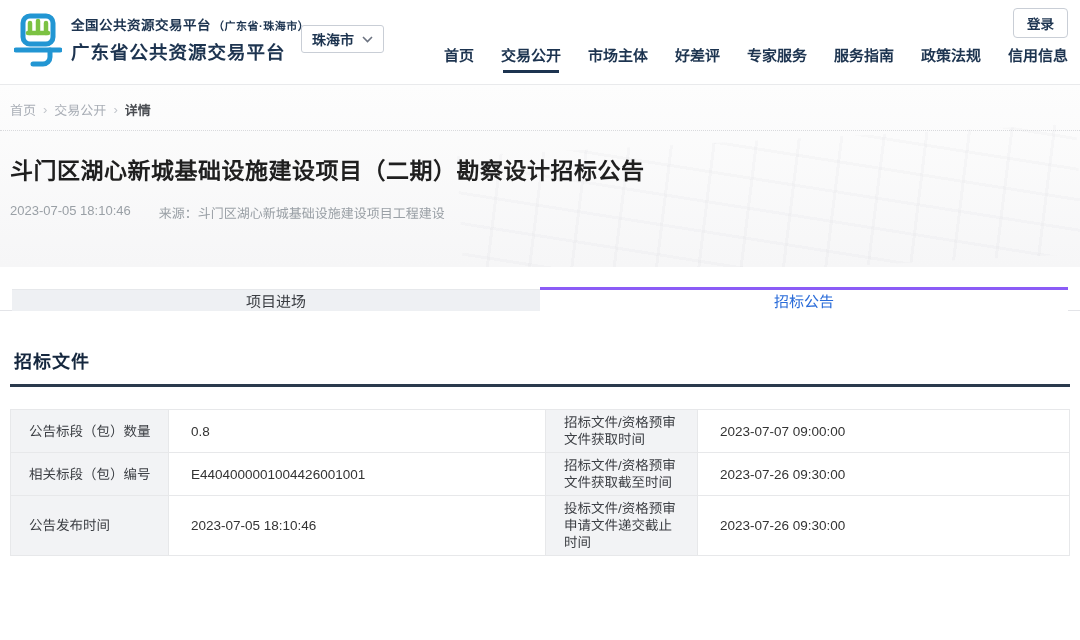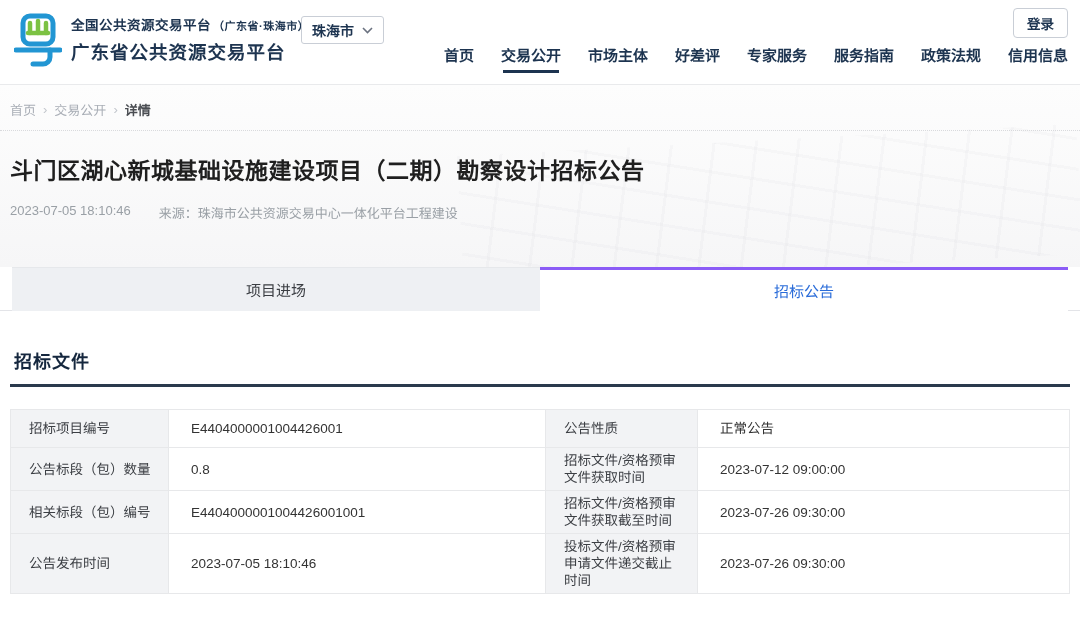--- a/index.html
+++ b/index.html
@@ -7,21 +7,21 @@
   body { font-family:"Liberation Sans","DejaVu Sans",sans-serif; color:#333; }
   .page { position:relative; width:1080px; height:640px; background:#fff; overflow:hidden; }
 
   
   .header { position:relative; height:85px; background:#fff; border-bottom:1px solid #e9eaec; }
   .brand { position:absolute; left:14px; top:11px; display:flex; align-items:center; cursor:pointer; }
   .brand-logo { width:48px; height:56px; margin-right:9px; }
   .brand-text .line1 { font-size:13.5px; font-weight:bold; color:#1d3450; letter-spacing:.5px; }
   .brand-text .line1 .region { font-size:11px; font-weight:bold; color:#1d3450; margin-left:2px; }
   .brand-text .line2 { font-size:18.5px; font-weight:bold; color:#1d3450; margin-top:4px; letter-spacing:1px; }
-  .city-select { position:absolute; left:301px; top:16px; height:28px; display:flex; align-items:center;
+  .city-select { position:absolute; left:301px; top:25px; height:28px; display:flex; align-items:center;
     border:1px solid #c9ced6; border-radius:3px; padding:0 10px; background:#fff; cursor:pointer; }
   .city-select .city { font-size:14px; font-weight:bold; color:#1d3450; margin-right:8px; }
   .login-btn { position:absolute; right:12px; top:8px; border:1px solid #c9ced6; border-radius:4px;
     background:#fff; padding:4px 13px; font-size:13.5px; font-weight:bold; color:#1d3450; cursor:pointer; }
   .nav { position:absolute; right:12px; top:44px; display:flex; gap:27px; }
   .nav-item { position:relative; font-size:15px; font-weight:bold; color:#1d3450; cursor:pointer; padding-bottom:14px; }
   .nav-item.active::after { content:""; position:absolute; left:2px; right:2px; bottom:6px; height:3.5px; background:#1d3450; }
 
   
   .banner { position:relative; height:182px; background:linear-gradient(180deg,#fdfdfd 0%,#f6f6f7 100%); overflow:hidden; }
@@ -34,21 +34,21 @@
   .crumb { color:#a9aeb6; cursor:pointer; }
   .crumb-sep { color:#c2c6cc; }
   .crumb.current { color:#4a4d52; font-weight:bold; cursor:default; }
   .article-title { position:relative; margin:21px 10px 0 10px; font-size:23px; font-weight:bold; color:#1f1f1f; letter-spacing:.5px; }
   .article-meta { position:relative; margin:17px 10px 0 10px; font-size:13px; color:#9aa0a6; display:flex; }
   .article-meta .time { margin-right:28px; }
   .article-meta .category { }
 
   
   .tabs-wrap { height:44px; border-bottom:1px solid #e3e4e8; }
-  .tabs { display:flex; height:44px; margin:0 12px; }
+  .tabs { display:flex; height:44px; margin:0 12px;align-items:flex-end; }
   .tab { flex:1; display:flex; align-items:center; justify-content:center; font-size:15px; cursor:pointer; }
   .tab.inactive { background:#eef0f3; color:#3a3d42; border-top:1px solid #e6e8eb; }
   .tab.active { background:#fff; color:#2a6cd9; border-top:3px solid #8b5cf6; }
 
   
   .section-title { margin:36px 14px 0 14px; font-size:18px; font-weight:bold; color:#15273e; letter-spacing:1px; }
   .section-rule { margin:11px 10px 0 10px; height:3px; background:#2a3a4d; }
   .info-table { width:1060px; margin:22px 10px 0 10px; border-collapse:collapse; font-size:13.5px; color:#333; table-layout:fixed; }
   .info-table td { border:1px solid #e7e8ea; vertical-align:middle; line-height:17px; }
   .info-table td.lbl { background:#f2f3f5; color:#3c3f44; padding:4px 12px 4px 18px; }
@@ -105,21 +105,21 @@
       <span class="crumb">首页</span>
       <span class="crumb-sep">›</span>
       <span class="crumb">交易公开</span>
       <span class="crumb-sep">›</span>
       <span class="crumb current">详情</span>
     </div>
     <h1 class="article-title">斗门区湖心新城基础设施建设项目（二期）勘察设计招标公告</h1>
     <div class="article-meta">
       <span class="time">2023-07-05 18:10:46</span>
       <span class="source">
-        <span>来源：</span><span>珠海市公共资源交易中心一体化平台</span>
+        <span>来源：</span><span>斗门区湖心新城基础设施建设项目</span>
       </span>
       <span class="category">工程建设</span>
     </div>
   </div>
 
   <div class="tabs-wrap">
     <div class="tabs">
       <div class="tab inactive">项目进场</div>
       <div class="tab active">招标公告</div>
     </div>
@@ -129,31 +129,25 @@
   <div class="section-rule"></div>
 
   <table class="info-table">
     <colgroup>
         <col class="col-l1">
         <col class="col-v1">
         <col class="col-l2">
         <col>
       </colgroup>
     <tbody>
-    <tr class="r2">
-      <td class="lbl">招标项目编号</td>
-      <td class="val">E4404000001004426001</td>
-      <td class="lbl">公告性质</td>
-      <td class="val">正常公告</td>
-    </tr>
     <tr class="r3">
       <td class="lbl">公告标段（包）数量</td>
       <td class="val">0.8</td>
       <td class="lbl">招标文件/资格预审文件获取时间</td>
-      <td class="val">2023-07-12 09:00:00</td>
+      <td class="val">2023-07-07 09:00:00</td>
     </tr>
     <tr class="r4">
       <td class="lbl">相关标段（包）编号</td>
       <td class="val">E4404000001004426001001</td>
       <td class="lbl">招标文件/资格预审文件获取截至时间</td>
       <td class="val">2023-07-26 09:30:00</td>
     </tr>
     <tr class="r5">
       <td class="lbl">公告发布时间</td>
       <td class="val">2023-07-05 18:10:46</td>

